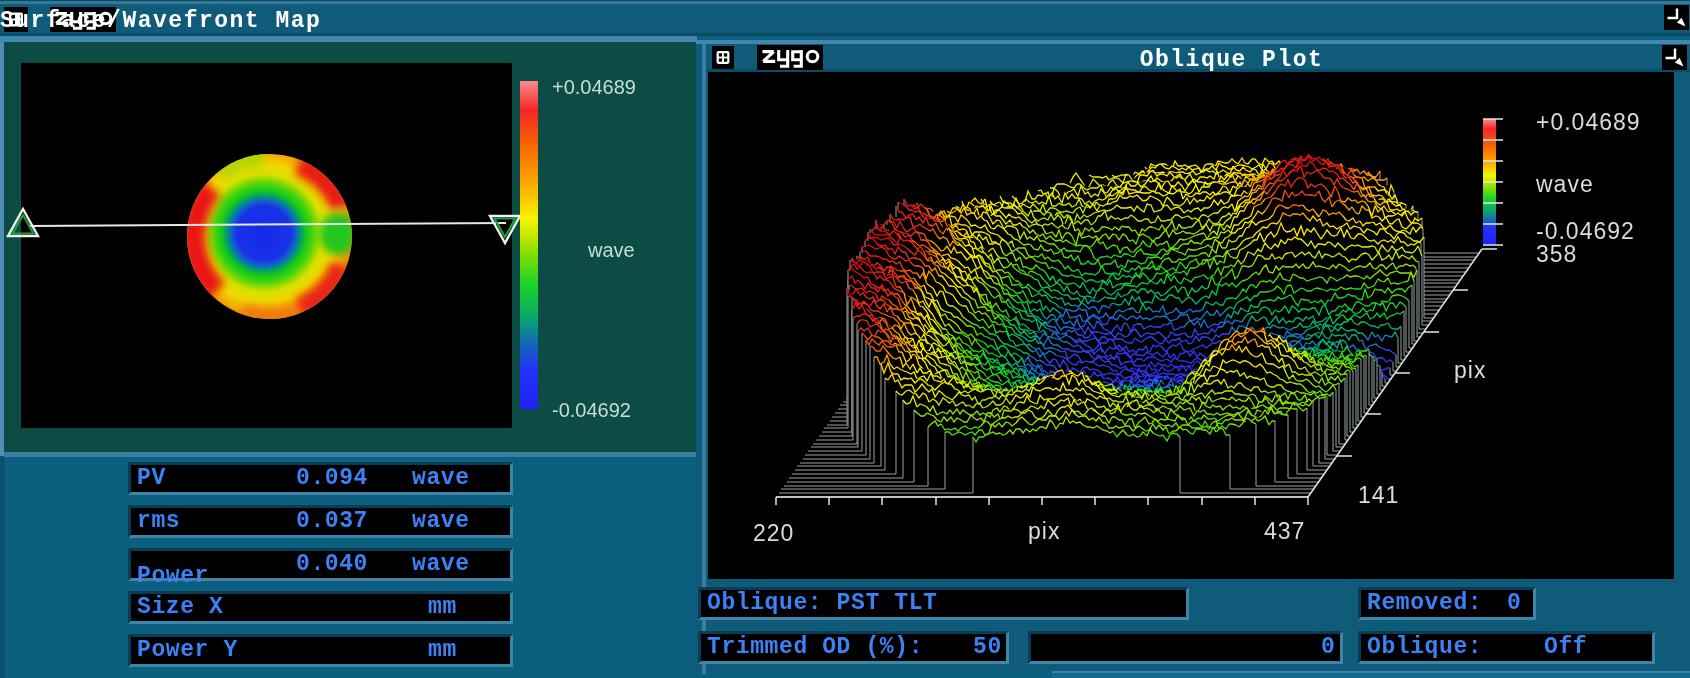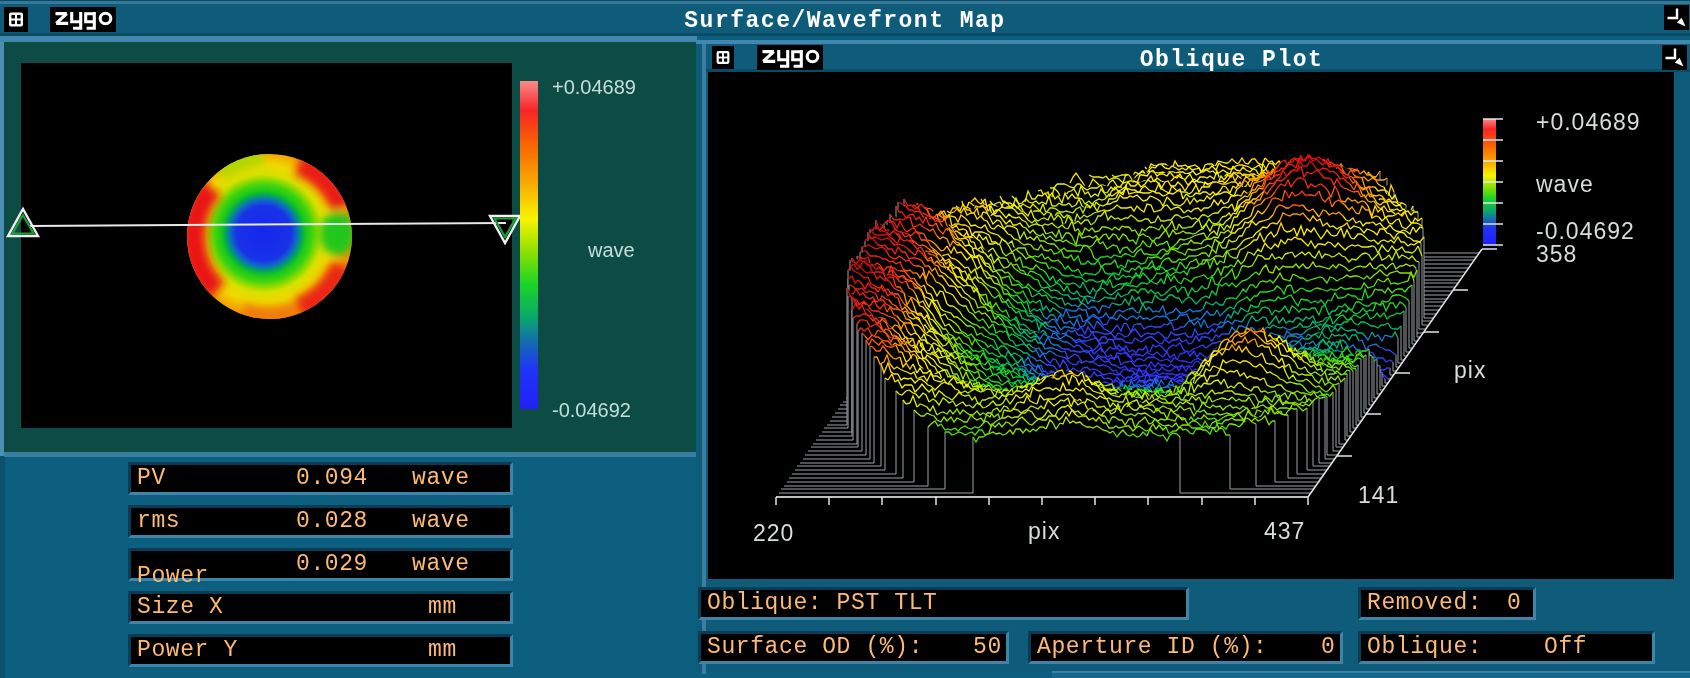--- a/index.html
+++ b/index.html
@@ -1,21 +1,21 @@
 <!DOCTYPE html>
 <html><head><meta charset="utf-8"><style>
 html,body{margin:0;padding:0}
 body{width:1690px;height:678px;position:relative;overflow:hidden;
  background:#0d5f7f;font-family:"Liberation Sans",sans-serif}
 .abs{position:absolute}
 .mono{font-family:"Liberation Mono",monospace;font-weight:bold;color:#fff}
 .fb{position:absolute;height:27px;background:#000;
  border-top:3px solid #0b3c55;border-left:3px solid #0b3c55;
  border-bottom:3px solid #3f85a9;border-right:3px solid #3f85a9;
- font-family:"Liberation Mono",monospace;font-weight:normal;color:#fdba74;
+ font-family:"Liberation Mono",monospace;font-weight:bold;color:#3b82f6;
  font-size:23px;line-height:26px;white-space:pre;letter-spacing:0.6px}
 .slab{position:absolute;color:#c5ded9;font-size:20px;font-family:"Liberation Sans",sans-serif}
 </style></head><body>
 <div class="abs" style="left:0;top:0;width:1690px;height:36px;background:linear-gradient(#0a4a5e 0,#0a4a5e 1px,#35789a 1px,#35789a 4px,#0e5c7a 4px,#0e5c7a 33px,#0a4c66 33px,#0a4c66 36px)"></div>
 <div class="abs" style="left:0;top:36px;width:697px;height:6px;background:#4287ad"></div>
 <svg class="abs" style="left:4px;top:7px" width="24" height="25" viewBox="0 0 24 25">
     <rect width="24" height="25" fill="#000"></rect>
     <rect x="5" y="5.5" width="14" height="14" rx="2" fill="#fff"></rect>
     <rect x="7.4" y="7.9" width="3.6" height="3.6" fill="#000"></rect>
     <rect x="13" y="7.9" width="3.6" height="3.6" fill="#000"></rect>
@@ -24,21 +24,21 @@
   </svg>
 <svg class="abs" style="left:50px;top:7px" width="66" height="25" viewBox="0 0 66 25">
     <rect width="66" height="25" fill="#000"></rect>
     <g stroke="#fff" stroke-width="3.1" fill="none">
       <path d="M5.5 6.6H16.8M16.8 6.6L6.2 16.4M6.2 16.4H18.2"></path>
       <path d="M21.7 5V14.8H30.7M30.7 5V21.3H23"></path>
       <path d="M44.3 6.7H35.7V14.8H44.3M44.3 5V21.3H36.6"></path>
       <circle cx="55.5" cy="11.5" r="5.3"></circle>
     </g>
   </svg>
-<div class="abs mono" style="left:0;top:8px;width:1690px;text-align:center;font-size:23px;letter-spacing:1.5px">Surface/Wavefront Map</div>
+<div class="abs mono" style="left:0;top:8px;width:1690px;text-align:left;font-size:23px;letter-spacing:1.5px">Surface/Wavefront Map</div>
 <svg class="abs" style="left:1664px;top:5px" width="25" height="25" viewBox="0 0 25 25">
     <rect width="25" height="25" fill="#000"></rect>
     <g stroke="#fff" stroke-width="2.4" fill="none">
       <path d="M3.5 13H13V3.5"></path>
     </g>
     <polygon points="21.5,21.5 12.8,17.6 17.6,12.8" fill="#fff"></polygon>
   </svg>
 <div class="abs" style="left:0;top:42px;width:5px;height:414px;background:#4d8fb4"></div>
 <div class="abs" style="left:0;top:456px;width:5px;height:222px;background:#0b516d"></div>
 <div class="abs" style="left:4px;top:42px;width:700px;height:410px;background:#0d4b45"></div>
@@ -82,22 +82,22 @@
       <polygon points="19,173 29.5,191.5 8.5,191.5" stroke="#1f9e38" stroke-width="2.2"></polygon>
       <polygon points="501,201 486,174 516,174" stroke="#f0f0f0" stroke-width="2.4"></polygon>
       <polygon points="501,195 490.5,176.5 511.5,176.5" stroke="#1f9e38" stroke-width="2.2"></polygon>
     </g>
   </svg>
 <div class="abs" style="left:520px;top:81px;width:18px;height:328px;background:linear-gradient(#f98a8a 0,#f82525 9%,#f86800 20%,#f9a800 31%,#f8f400 42%,#8ee000 52%,#1ad428 62%,#0aa86a 72%,#1468b4 80%,#2034f8 88%,#2020f8 100%)"></div>
 <div class="slab" style="left:552px;top:76px">+0.04689</div>
 <div class="slab" style="left:588px;top:239px">wave</div>
 <div class="slab" style="left:552px;top:399px">-0.04692</div>
 <div class="fb" style="left:128px;top:462px;width:379px"><span style="position:absolute;left:6px;top:0">PV</span><span style="position:absolute;left:165px;top:0">0.094</span><span style="position:absolute;left:281px;top:0">wave</span></div>
-<div class="fb" style="left:128px;top:505px;width:379px"><span style="position:absolute;left:6px;top:0">rms</span><span style="position:absolute;left:165px;top:0">0.028</span><span style="position:absolute;left:281px;top:0">wave</span></div>
-<div class="fb" style="left:128px;top:548px;width:379px"><span style="position:absolute;left:6px;top:12px">Power</span><span style="position:absolute;left:165px;top:0">0.029</span><span style="position:absolute;left:281px;top:0">wave</span></div>
+<div class="fb" style="left:128px;top:505px;width:379px"><span style="position:absolute;left:6px;top:0">rms</span><span style="position:absolute;left:165px;top:0">0.037</span><span style="position:absolute;left:281px;top:0">wave</span></div>
+<div class="fb" style="left:128px;top:548px;width:379px"><span style="position:absolute;left:6px;top:12px">Power</span><span style="position:absolute;left:165px;top:0">0.040</span><span style="position:absolute;left:281px;top:0">wave</span></div>
 <div class="fb" style="left:128px;top:591px;width:379px"><span style="position:absolute;left:6px;top:0">Size X</span><span style="position:absolute;left:297px;top:0">mm</span></div>
 <div class="fb" style="left:128px;top:634px;width:379px"><span style="position:absolute;left:6px;top:0">Power Y</span><span style="position:absolute;left:297px;top:0">mm</span></div>
 <div class="abs" style="left:696px;top:40px;width:994px;height:632px;background:#0e5c7a"></div>
 <div class="abs" style="left:696px;top:40px;width:994px;height:4px;background:#4287ad"></div>
 <div class="abs" style="left:702px;top:44px;width:4px;height:630px;background:#3a7fa2"></div>
 <div class="abs" style="left:706px;top:69px;width:984px;height:3px;background:#0a4c66"></div>
 <svg class="abs" style="left:712px;top:46px" width="22" height="23" viewBox="0 0 24 25">
     <rect width="24" height="25" fill="#000"></rect>
     <rect x="5" y="5.5" width="14" height="14" rx="2" fill="#fff"></rect>
     <rect x="7.4" y="7.9" width="3.6" height="3.6" fill="#000"></rect>
@@ -1059,15 +1059,15 @@
     <text x="828" y="167" class="lb">-0.04692</text>
     <text x="828" y="190" class="lb">358</text>
     <text x="746" y="306" class="lb">pix</text>
     <text x="650" y="431" class="lb">141</text>
     <text x="45" y="469" class="lb">220</text>
     <text x="320" y="467" class="lb">pix</text>
     <text x="556" y="467" class="lb">437</text>
   </svg>
 <div class="fb" style="left:698px;top:587px;width:485px"><span style="position:absolute;left:6px;top:0">Oblique: PST TLT</span></div>
 <div class="fb" style="left:1358px;top:587px;width:172px"><span style="position:absolute;left:6px;top:0">Removed:</span><span style="position:absolute;left:146px;top:0">0</span></div>
-<div class="fb" style="left:698px;top:631px;width:305px"><span style="position:absolute;left:6px;top:0">Surface OD (%):</span><span style="position:absolute;left:272px;top:0">50</span></div>
-<div class="fb" style="left:1028px;top:631px;width:309px"><span style="position:absolute;left:6px;top:0">Aperture ID (%):</span><span style="position:absolute;left:290px;top:0">0</span></div>
+<div class="fb" style="left:698px;top:631px;width:305px"><span style="position:absolute;left:6px;top:0">Trimmed OD (%):</span><span style="position:absolute;left:272px;top:0">50</span></div>
+<div class="fb" style="left:1028px;top:631px;width:309px"><span style="position:absolute;left:290px;top:0">0</span></div>
 <div class="fb" style="left:1358px;top:631px;width:291px"><span style="position:absolute;left:6px;top:0">Oblique:</span><span style="position:absolute;left:183px;top:0">Off</span></div>
 <div class="abs" style="left:1052px;top:671px;width:638px;height:7px;background:linear-gradient(#3a80a3 0,#3a80a3 2px,#14678a 2px,#14678a 7px)"></div>
 </body></html>

